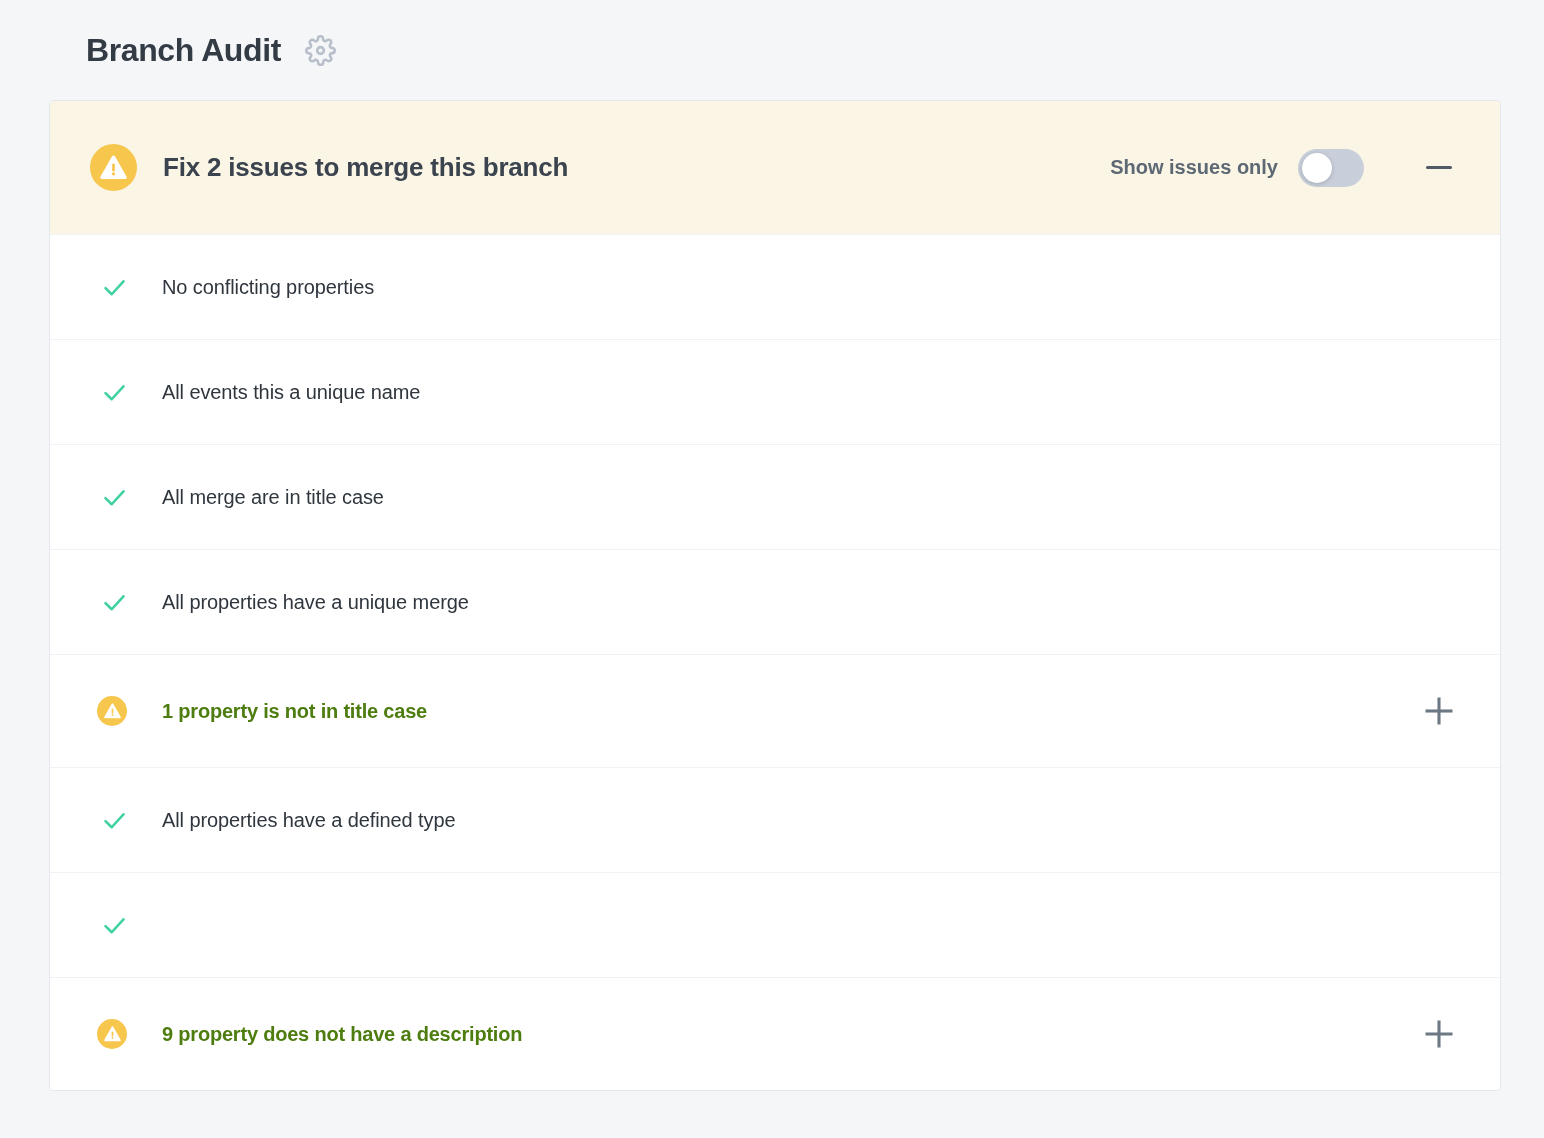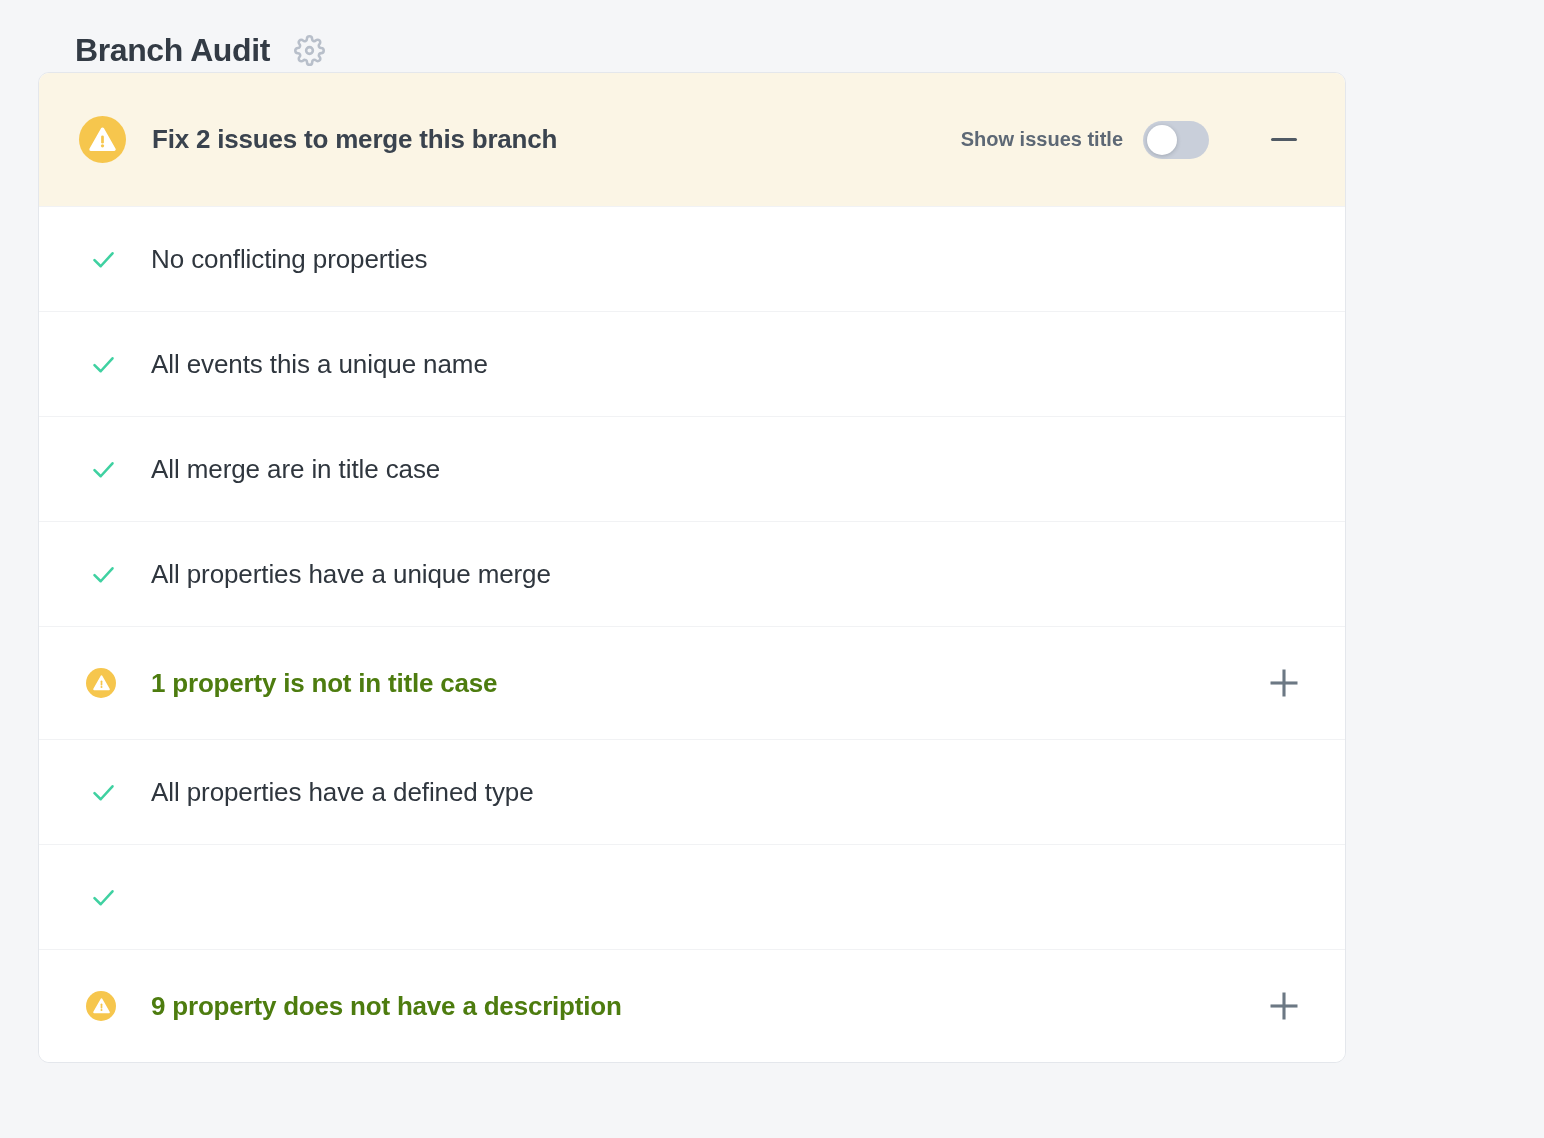--- a/index.html
+++ b/index.html
@@ -8,30 +8,30 @@
     background:#f5f6f8;
     font-family:"Liberation Sans", sans-serif;
     color:#2f363e;
     --warning:#F6C64D;
     --success:#3FD1A1;
     --header-bg:#FBF5E5;
     --toggle-track:#C9CFDA;
     --card-border:#E4E7EC;
     --divider:#F1F2F4;
   }
-  .page { padding:28px 38px 0 38px; }
+  .page { padding:28px 38px 0 49px; }
 
   .title-row { display:flex; align-items:center; height:44px; margin-left:37px; }
   .page-title { font-size:32px; font-weight:700; color:#333B45; letter-spacing:-0.4px; }
   .gear-wrap { margin-left:24px; width:32px; height:32px; display:flex; align-items:center; justify-content:center; cursor:pointer; }
   .gear-wrap svg { width:31px; height:31px; stroke:#B8BFCA; fill:none; stroke-width:2; stroke-linecap:round; stroke-linejoin:round; }
 
   .card {
-    width:1308px; background:#ffffff;
-    border:1px solid var(--card-border); border-radius:11px;
+    margin-top:28px; width:1452px; background:#ffffff;
+    border:1px solid var(--card-border); border-radius:4px;
     overflow:hidden;
   }
 
   .card-header {
     height:133px; background:var(--header-bg);
     display:flex; align-items:center;
     padding:0 44px 0 40px;
   }
   .warn-circle {
     width:47px; height:47px; border-radius:50%;
@@ -59,21 +59,21 @@
 
   .row {
     height:105px; display:flex; align-items:center;
     padding:0 44px 0 47px; background:#ffffff;
     border-top:1px solid var(--divider);
   }
   .row.issue { height:113px; }
   .icon-slot { width:65px; flex:none; display:flex; align-items:center; }
   .check-icon-wrap { margin-left:3px; width:28px; height:28px; display:flex; align-items:center; justify-content:center; }
   .check-icon-wrap svg { width:27px; height:27px; stroke:var(--success); fill:none; stroke-width:2.3; stroke-linecap:round; stroke-linejoin:round; }
-  .row-label { font-size:26px; color:#2F363E; letter-spacing:-0.1px; }
+  .row-label { font-size:20px; color:#2F363E; letter-spacing:-0.1px; }
   .row.issue .row-label { font-weight:700; color:#4d7c0f; letter-spacing:-0.2px; }
   .expand-btn { margin-left:auto; width:34px; height:34px; display:flex; align-items:center; justify-content:center; cursor:pointer; }
   .expand-btn svg { width:30px; height:30px; stroke:#6C7884; stroke-width:3.1; }
 </style>
 </head>
 <body style="--warning: #F6C64D; --success: #3FD1A1; --header-bg: #FBF5E5; --toggle-track: #C9CFDA; --card-border: #E4E7EC; --divider: #F1F2F4;">
 
 <div class="page">
 
   <div class="title-row">
@@ -94,21 +94,21 @@
       <span class="warn-circle">
         <svg viewBox="0 0 24 22">
           <path d="M12 1.8 L22.2 19.8 H1.8 Z" fill="#ffffff" stroke="#ffffff" stroke-width="3" stroke-linejoin="round"></path>
           <line x1="12" y1="8.6" x2="12" y2="13.4" stroke="var(--warning)" stroke-width="2.4" stroke-linecap="round"></line>
           <circle cx="12" cy="16.6" r="1.45" fill="var(--warning)"></circle>
         </svg>
       </span>
       <div class="header-title">Fix 2 issues to merge this branch</div>
 
       <div class="header-right">
-        <span class="toggle-label">Show issues title</span>
+        <span class="toggle-label">Show issues only</span>
         <span class="toggle">
           <span class="knob"></span>
         </span>
         <span class="collapse-btn">
           <span class="minus-line"></span>
         </span>
       </div>
     </div>
 
     <div>

